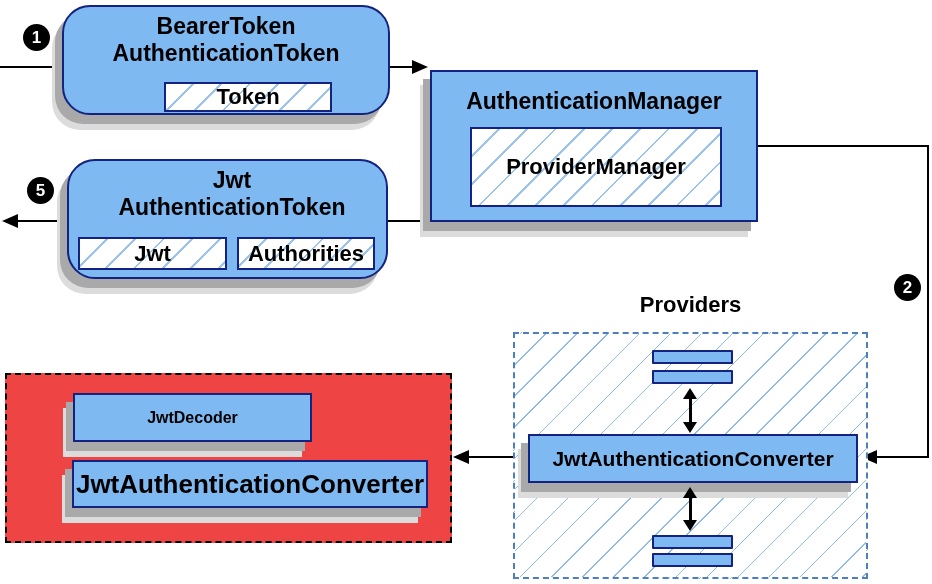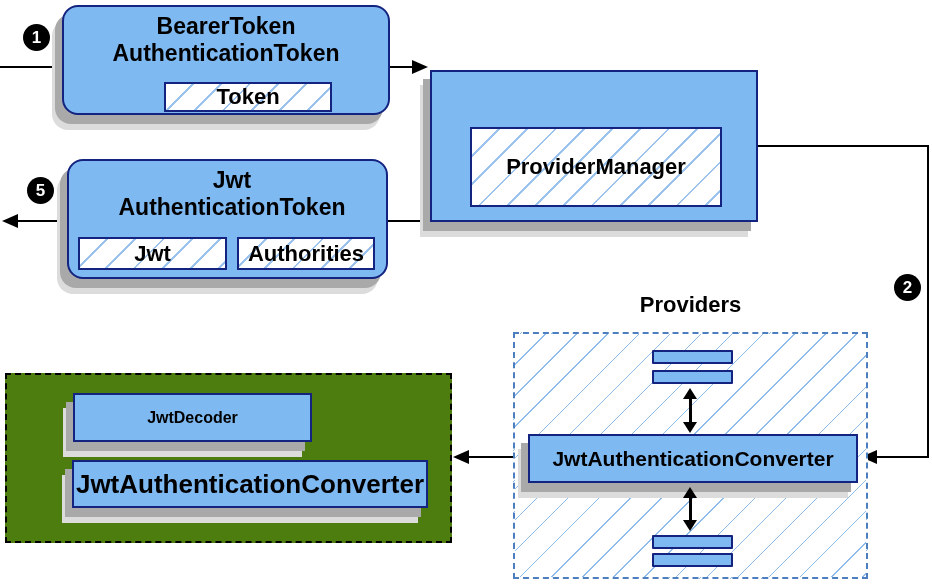--- a/index.html
+++ b/index.html
@@ -7,42 +7,42 @@
     position:relative; width:932px; height:584px; background:#ffffff;
     font-family:"Liberation Sans", sans-serif; font-weight:bold; color:#000;
     overflow:hidden;
   }
   
   .node {
     position:absolute; box-sizing:border-box;
     background:#7FB9F2; border:2px solid #13237F;
     text-align:center;
   }
-  .rounded { border-radius:16px; }
+  .rounded { border-radius:28px; }
   .shadowed { box-shadow:-7px 9px 0 0 #A9A9A9, -10px 15px 0 0 #DCDCDC; }
   .flexc { display:flex; align-items:center; justify-content:center; }
   .title { font-size:23px; line-height:27px; }
   .inner {
     position:absolute; box-sizing:border-box;
     background-color:#fff;
     background-image:repeating-linear-gradient(135deg, rgba(0,0,0,0) 0 18px, #9CC3EE 18px 20px);
     border:2px solid #13237F;
     display:flex; align-items:center; justify-content:center;
     font-size:22px;
   }
   
   .group-dashed-blue {
     position:absolute; box-sizing:border-box;
     border:2px dashed #4D7EBF;
     background-color:#fff;
     background-image:repeating-linear-gradient(135deg, rgba(0,0,0,0) 0 21px, #8FBBEA 21px 22px);
   }
   .group-dashed-black {
     position:absolute; box-sizing:border-box;
-    border:2px dashed #000; background:#4d7c0f;
+    border:2px dashed #000; background:#ef4444;
   }
   .group-title { position:absolute; text-align:center; font-size:22px; line-height:26px; }
   
   .bar {
     position:absolute; box-sizing:border-box; width:81px; height:14px;
     background:#7FB9F2; border:2px solid #13237F; border-radius:1px;
   }
   
   .step {
     position:absolute; width:27px; height:27px; border-radius:50%;
@@ -90,20 +90,21 @@
 
   <div class="node rounded shadowed" style="left:62px; top:5px; width:328px; height:110px;">
     <div class="title" style="padding-top:6px;">
       <span>BearerToken</span><br>
       <span>AuthenticationToken</span>
     </div>
     <div class="inner" style="left:100px; top:75px; width:168px; height:30px;">Token</div>
   </div>
 
   <div class="node shadowed" style="left:430px; top:70px; width:328px; height:152px;">
+    <div class="title" style="padding-top:16px;">AuthenticationManager</div>
     <div class="inner" style="left:38px; top:55px; width:252px; height:80px;">ProviderManager</div>
   </div>
 
   <div class="node rounded shadowed" style="left:67px; top:159px; width:321px; height:120px;padding-left:9px;">
     <div class="title" style="padding-top:6px;">
       <span>Jwt</span><br>
       <span>AuthenticationToken</span>
     </div>
     <div class="inner" style="left:9px; top:76px; width:149px; height:33px;">Jwt</div>
     <div class="inner" style="left:168px; top:76px; width:138px; height:33px;">Authorities</div>

